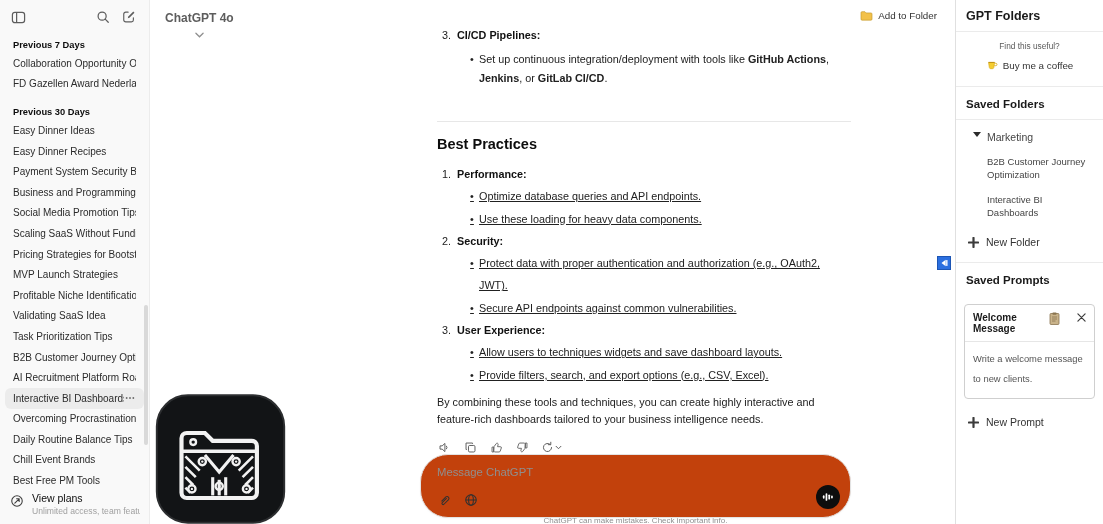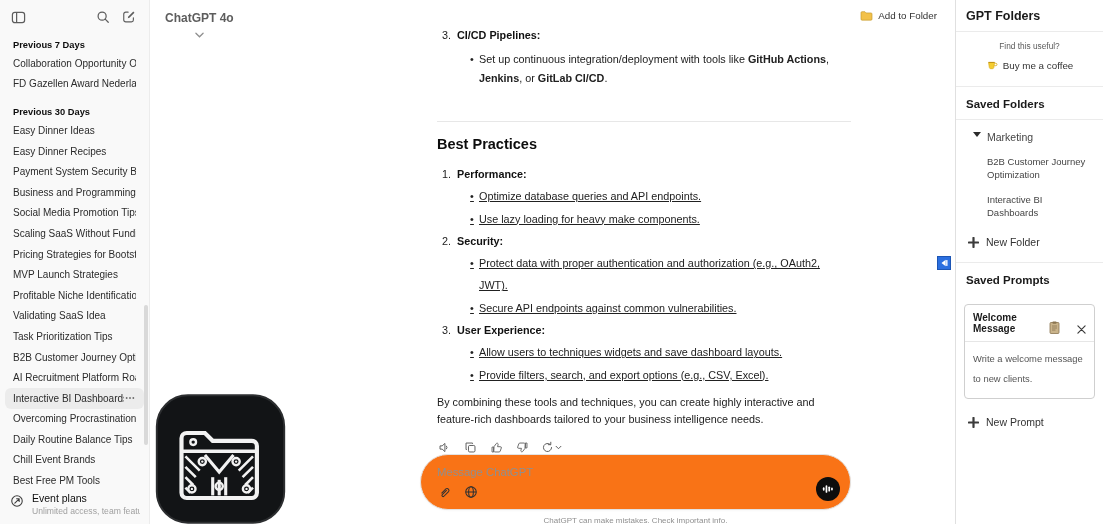--- a/index.html
+++ b/index.html
@@ -46,22 +46,22 @@
   .bullet::before { content:"•"; width:14px; text-align:center; flex:none; margin-left:28px; }
   .bullet .bt { width:356px; }
   .bp-bullet { margin-top:0; line-height:22.3px;text-decoration:underline; }
   .divider { border:none; border-top:1px solid #e7e7e7; margin:34px 0 14px 0; }
   .bp-h { font-size:14.5px; font-weight:bold; color:#0d0d0d; margin-bottom:11px; }
   .bp-num { line-height:22.3px; }
   .closing { font-size:10.8px; line-height:17px; margin-top:8px; width:410px; }
   .actions { display:flex; gap:12px; margin-top:13px; align-items:center; color:#5d5d5d; }
   .actions .icon-btn { width:14px; height:14px; }
 
-  .composer { position:absolute; left:269px; top:454px; width:431px; height:56px;
-    border:1px solid #e3e3e3; background:#f97316; border-radius:28px;
+  .composer { position:absolute; left:269px; top:454px; width:431px; height:64px;
+    border:1px solid #e3e3e3; background:#c2410c; border-radius:28px;
     box-shadow:0 1px 2px rgba(0,0,0,.03); }
   .composer textarea { position:absolute; left:16px; top:11px; width:380px; height:20px;
     border:none; background:transparent; resize:none; outline:none;
     font-family:"Liberation Sans", sans-serif; font-size:11.3px; color:#0d0d0d; }
   .composer textarea::placeholder { color:#8f8f8f; }
   .composer .c-left { position:absolute; left:15px; bottom:9px; display:flex; gap:11px; color:#303030; }
   .voice-btn { position:absolute; right:10px; bottom:8px; width:24px; height:24px;
     border-radius:50%; background:#0d0d0d; display:flex; align-items:center;
     justify-content:center; cursor:pointer; }
   .chat-footer { position:absolute; left:269px; top:516px; width:431px; text-align:center;
@@ -76,21 +76,21 @@
   .rp-q { font-size:8.3px; color:#5a5a5a; margin-bottom:6px; }
   .rp-cta { display:inline-flex; align-items:center; gap:5px; font-size:9.8px;
     color:#333; cursor:pointer; }
   .rp-h { font-size:11.5px; font-weight:bold; color:#1a1a1a; padding:11px 10px 9px 10px; }
   .rp-folder-row { display:flex; align-items:flex-start; gap:6px; padding:11px 10px 0 17px;
     font-size:10.5px; color:#454545; cursor:pointer; }
   .rp-sub { padding:12px 16px 0 31px; font-size:9.5px; color:#454545; line-height:13px; cursor:pointer; }
   .rp-new { display:flex; align-items:center; gap:7px; padding:17px 10px 14px 12px;
     font-size:10.5px; color:#333; cursor:pointer; }
   .prompt-card { margin:9px 8px 0 8px; border:1px solid #cfcfcf; border-radius:4px; background:#fff; }
-  .pc-head { display:flex; align-items:flex-end; padding:7px 8px; gap:16px; }
+  .pc-head { display:flex; align-items:flex-start; padding:7px 8px; gap:16px; }
   .pc-title { flex:1; font-size:10px; font-weight:bold; color:#1a1a1a; }
   .pc-body { border-top:1px solid #e6e6e6; padding:7px 8px 9px 8px; font-size:9.4px;
     color:#555; line-height:20px; }
   .collapse-btn { position:absolute; left:937px; top:256px; width:14px; height:14px;
     background:#2b6fe0; border:1px solid #1c55b4; box-shadow:0 0 0 1px #fff;
     display:flex; align-items:center; justify-content:center; cursor:pointer; }
 
   
   .logo-overlay { position:absolute; left:155px; top:394px; width:131px; height:130px; }
 
@@ -200,21 +200,21 @@
     <div class="sb-scroll"></div>
 
     <div class="view-plans">
       <span class="icon-btn" style="margin-top:1px">
         <svg width="14" height="14" viewBox="0 0 16 16">
             <circle cx="8" cy="8" r="6" fill="none" stroke="#3c3c3c" stroke-width="1.2"></circle>
             <path d="M5.5 10.5l5-5M10.5 5.5h-3M10.5 5.5v3" stroke="#3c3c3c" stroke-width="1.2" fill="none" stroke-linecap="round"></path>
           </svg>
       </span>
       <span>
-        <div class="vp-title">Event plans</div>
+        <div class="vp-title">View plans</div>
         <div class="vp-sub">Unlimited access, team features,...</div>
       </span>
     </div>
   </div>
 
   <div class="main">
     <div class="model-switch">
       <span>ChatGPT 4o</span>
       <span class="icon-btn" style="width:10px;height:10px">
         <svg width="9" height="6" viewBox="0 0 10 6">
@@ -246,21 +246,21 @@
       <div class="bp-h">Best Practices</div>
 
       <div class="num-line bp-num">
         <span class="num">1.</span>
         <span class="t">Performance:</span>
       </div>
       <div class="bullet bp-bullet">
           <span class="bt">Optimize database queries and API endpoints.</span>
         </div>
       <div class="bullet bp-bullet">
-          <span class="bt">Use lazy loading for heavy make components.</span>
+          <span class="bt">Use these loading for heavy data components.</span>
         </div>
 
       <div class="num-line bp-num">
         <span class="num">2.</span>
         <span class="t">Security:</span>
       </div>
       <div class="bullet bp-bullet">
           <span class="bt">Protect data with proper authentication and authorization (e.g., OAuth2, JWT).</span>
         </div>
       <div class="bullet bp-bullet">

